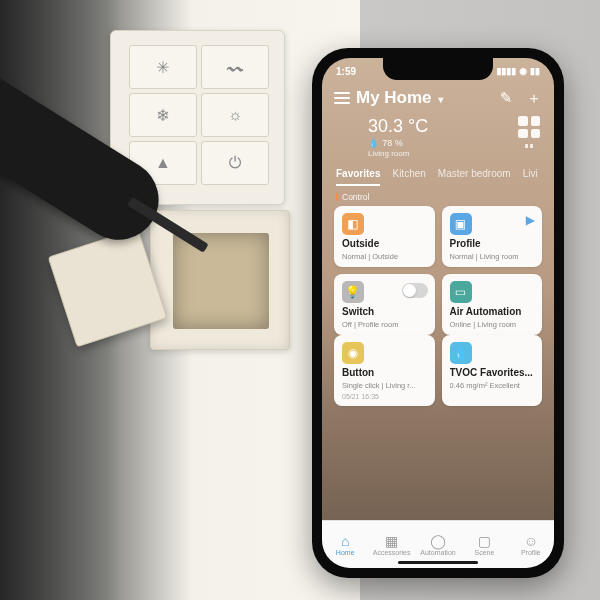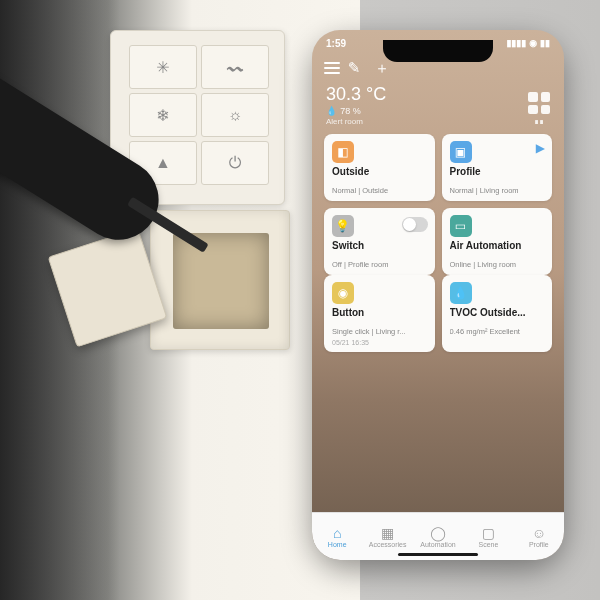--- a/index.html
+++ b/index.html
@@ -15,40 +15,40 @@
   .wall-panel { position:absolute; left:110px; top:30px; width:175px; height:175px; background:#f2eee5; border:1px solid #d8d3c6; border-radius:6px; box-shadow:0 2px 6px rgba(0,0,0,0.15);}
   .wall-panel .btns { position:absolute; left:18px; top:14px; width:140px; height:140px; display:grid; grid-template-columns:1fr 1fr; grid-template-rows:1fr 1fr 1fr; gap:4px;}
   .wall-panel .btns div { background:#f8f5ee; border:1px solid #d6d1c4; border-radius:3px; display:flex; align-items:center; justify-content:center; color:#888; font-size:16px;}
   .open-box { position:absolute; left:150px; top:210px; width:140px; height:140px; background:#efe9db; border:1px solid #d6cfbe; border-radius:4px; box-shadow:inset 0 0 12px rgba(0,0,0,0.1), 0 2px 6px rgba(0,0,0,0.15);}
   .open-box::after{content:""; position:absolute; left:22px; top:22px; width:96px; height:96px; background:#c9b998; border-radius:3px; box-shadow:inset 0 0 20px rgba(0,0,0,0.35);}
   .hanging-sw { position:absolute; left:60px; top:240px; width:95px; height:95px; background:#eae3d3; border:1px solid #cfc7b4; border-radius:4px; transform:rotate(-18deg); box-shadow:0 4px 10px rgba(0,0,0,0.3);}
   .drill { position:absolute; left:-60px; top:120px; width:230px; height:80px; background:#1a1a1a; border-radius:20px 40px 40px 20px; transform:rotate(32deg); box-shadow:0 4px 8px rgba(0,0,0,0.4);}
   .drill::after{content:""; position:absolute; right:-60px; top:30px; width:90px; height:10px; background:#2a2a2a; border-radius:3px;}
   
   .phone {
-    position: absolute; left: 312px; top: 30px; width: 252px; height: 530px;
-    background: #0a0a0a; border-radius: 36px; 
+    position: absolute; left: 312px; top: 48px; width: 252px; height: 530px;
+    background: #0a0a0a; border-radius: 36px; padding: 10px;
     box-shadow: 0 10px 30px rgba(0,0,0,0.4);
   }
   .notch { position:absolute; top:10px; left:50%; transform:translateX(-50%); width:110px; height:22px; background:#0a0a0a; border-radius:0 0 14px 14px; z-index:50;}
   .screen {
     width: 100%; height: 100%; border-radius: 28px; overflow: hidden; position: relative;
     background: linear-gradient(180deg, #cbb29b 0%, #b89a82 45%, #8f7764 70%, #6b5a4b 100%);
     color: #fff;
   }
   .status-bar { height: 26px; display:flex; align-items:center; justify-content:space-between; padding:0 14px; font-size:10px; font-weight:600; position:relative; z-index:60;}
   .status-right { display:flex; gap:3px; align-items:center; font-size:9px;}
   .header { display:flex; align-items:center; padding:4px 12px 6px; gap:6px;}
   .hamburger-icon { width:16px; height:12px; display:flex; flex-direction:column; justify-content:space-between;}
   .hamburger-icon span{height:2px; background:#fff; border-radius:1px;}
   .header-title { font-size:17px; font-weight:600; flex:1;}
   .chev-dn { font-size:10px; margin-left:2px; opacity:.9;}
   .header-actions { display:flex; gap:12px; align-items:center;}
   .edit-icon, .plus-icon { width:16px; height:16px; display:flex; align-items:center; justify-content:center; font-size:15px; font-weight:300;}
-  .summary { display:flex; padding:2px 14px 8px; align-items:flex-end;}
+  .summary { display:flex; padding:2px 14px 8px; align-items:flex-start;margin-left:32px;}
   .weather { display:flex; flex-direction:column; gap:1px;}
   .temp { font-size:18px; font-weight:300;}
   .hum { font-size:9px; opacity:.9; display:flex; align-items:center; gap:3px;}
   .loc { font-size:8px; opacity:.8;}
   .shield-blk { display:flex; flex-direction:column; align-items:center; gap:3px; margin-left:6px;}
   .shield-icon { width:26px; height:28px; background:#3fae5a; clip-path:polygon(50% 0,100% 18%,100% 60%,50% 100%,0 60%,0 18%); display:flex; align-items:center; justify-content:center;}
   .shield-icon::after{content:""; width:10px; height:10px; background:#fff; clip-path:polygon(50% 0,100% 18%,100% 60%,50% 100%,0 60%,0 18%);}
   .grid-blk { display:flex; flex-direction:column; align-items:center; gap:3px; margin-left:auto;}
   .grid-icon { width:22px; height:22px; display:grid; grid-template-columns:1fr 1fr; grid-template-rows:1fr 1fr; gap:3px;}
   .grid-icon span{background:rgba(255,255,255,0.9); border-radius:2px;}
@@ -64,21 +64,21 @@
     display:flex; flex-direction:column; gap:3px; min-height:58px; position:relative;
     box-shadow:0 1px 3px rgba(0,0,0,0.1);
   }
   .card-icon { width:22px; height:22px; border-radius:5px; display:flex; align-items:center; justify-content:center; font-size:12px; color:#fff;}
   .ic-orange{background:#f0a055;} .ic-blue{background:#5aa7e6;} .ic-grey{background:#b8b8b8;} .ic-teal{background:#4aa89c;}
   .ic-yellow{background:#e6c65a;} .ic-water{background:#55bde6;}
   .corner-action{position:absolute; right:7px; top:7px; font-size:12px; color:#5aa7e6;}
   .toggle-off{ position:absolute; right:7px; top:9px; width:26px; height:15px; background:#d6d6d6; border-radius:8px;}
   .toggle-off::after{content:""; position:absolute; left:1px; top:1px; width:13px; height:13px; background:#fff; border-radius:50%; box-shadow:0 1px 2px rgba(0,0,0,0.2);}
   .card-title{font-size:10px; font-weight:600; color:#222; white-space:nowrap; overflow:hidden; text-overflow:ellipsis;}
-  .card-sub{font-size:7.5px; color:#888; white-space:nowrap; overflow:hidden; text-overflow:ellipsis;margin-top:6px;}
+  .card-sub{font-size:7.5px; color:#888; white-space:nowrap; overflow:hidden; text-overflow:ellipsis;}
   .card-time{font-size:7px; color:#aaa;}
   .tabbar {
     position:absolute; bottom:0; left:0; right:0; height:48px; background:#fafafa;
     display:flex; border-top:1px solid #e2e2e2;
   }
   .tab-item{ flex:1; display:flex; flex-direction:column; align-items:center; justify-content:center; gap:1px; font-size:7px; color:#9a9a9a;}
   .tab-item.active{ color:#4a9ed8;}
   .tab-ico{ font-size:14px; line-height:1;}
   .home-ind{ position:absolute; bottom:4px; left:50%; transform:translateX(-50%); width:80px; height:3px; background:#1a1a1a; border-radius:2px;}
 </style>
@@ -113,44 +113,55 @@
           <span>▮▮</span>
         </div>
       </div>
 
       <div class="header">
         <div class="hamburger-icon">
             <span></span>
             <span></span>
             <span></span>
           </div>
+        <div class="header-title">
+          <span>My Home</span>
+          <span class="chev-dn">▾</span>
+        </div>
         <div class="header-actions">
           <div class="edit-icon">✎</div>
           <div class="plus-icon">＋</div>
         </div>
       </div>
 
       <div class="summary">
         <div class="weather">
           <div class="temp">30.3 °C</div>
           <div class="hum">💧<span>78 %</span></div>
-          <div class="loc">Alert room</div>
+          <div class="loc">Living room</div>
         </div>
         <div class="grid-blk">
           <div class="grid-icon">
               <span></span>
               <span></span>
               <span></span>
               <span></span>
             </div>
           <div class="summary-label">∎∎</div>
         </div>
       </div>
 
-
+      <div class="tabs">
+        <div class="tab active">Favorites</div>
+        <div class="tab">Kitchen</div>
+        <div class="tab">Master bedroom</div>
+        <div class="tab">Livi</div>
+      </div>
+
+      <div class="section-label">Control</div>
 
       <div class="cards">
         <div class="card">
           <div class="card-icon ic-orange">◧</div>
           <div class="card-title">Outside</div>
           <div class="card-sub">Normal | Outside</div>
         </div>
         <div class="card">
           <div class="corner-action">▶</div>
           <div class="card-icon ic-blue">▣</div>
@@ -173,21 +184,21 @@
 
       <div class="cards">
         <div class="card">
           <div class="card-icon ic-yellow">◉</div>
           <div class="card-title">Button</div>
           <div class="card-sub">Single click | Living r...</div>
           <div class="card-time">05/21 16:35</div>
         </div>
         <div class="card">
           <div class="card-icon ic-water">💧</div>
-          <div class="card-title">TVOC Outside...</div>
+          <div class="card-title">TVOC Favorites...</div>
           <div class="card-sub">0.46 mg/m² Excellent</div>
         </div>
       </div>
 
       <div class="tabbar">
         <div class="tab-item active">
           <div class="tab-ico">⌂</div>
           <span>Home</span>
         </div>
         <div class="tab-item">

